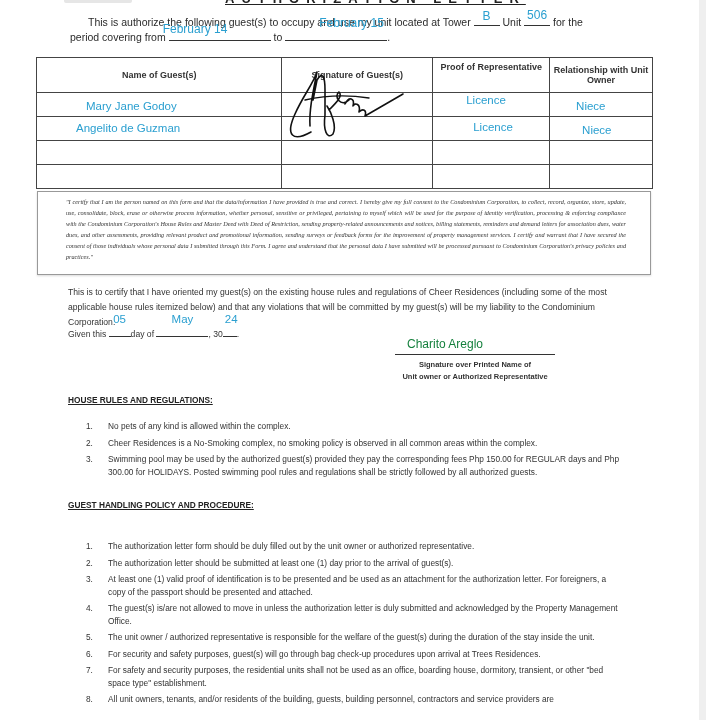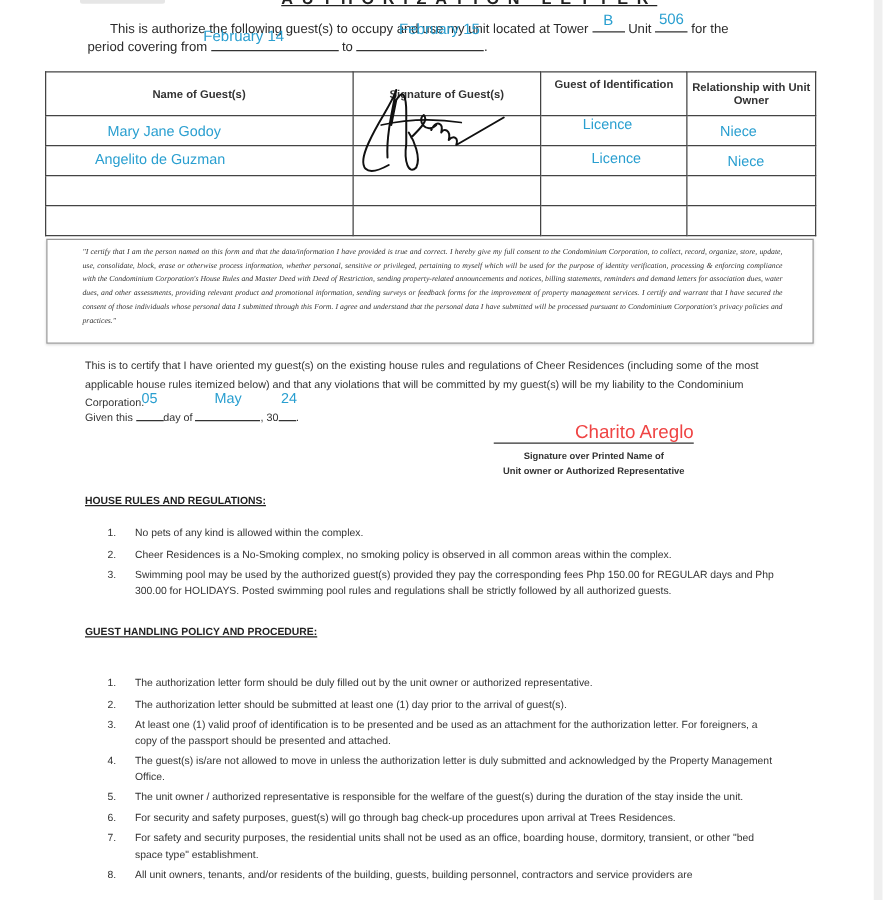--- a/index.html
+++ b/index.html
@@ -40,21 +40,21 @@
     font-family:"Liberation Serif", serif; font-style:italic; font-size:6.2px; line-height:11px; color:#333;
     text-align:justify;
   }
 
   .certify { position:absolute; left:68px; top:285px; width:560px; font-size:8.6px; line-height:15px; color:#333; }
   .given { position:absolute; left:68px; top:326px; font-size:8.6px; color:#333; white-space:nowrap; }
   .given .blank { height:10px; }
   .given .hand { top:-13px; font-size:11.5px; }
 
   .owner-block { position:absolute; left:395px; top:337px; width:160px; text-align:center; }
-  .owner-name { font-size:15px; color:#ef4444; text-align:right; padding-left:12px; height:17px; }
+  .owner-name { font-size:12px; color:#15803d; text-align:left; padding-left:12px; height:17px; }
   .owner-line { border-top:1px solid #333; margin:0; }
   .owner-cap { font-size:7.5px; font-weight:bold; color:#333; line-height:12px; margin-top:4px; }
 
   .section-h { position:absolute; left:68px; font-size:8.3px; font-weight:bold; text-decoration:underline; color:#222; }
   ol.rules { position:absolute; left:86px; margin:0; padding:0; list-style:none; width:538px; font-size:8.3px; color:#333; }
   ol.rules li { position:relative; padding-left:22px; line-height:12.5px; margin-bottom:4px; }
   ol.rules li .num { position:absolute; left:0; top:0; }
 </style>
 </head>
 <body>
@@ -83,21 +83,21 @@
     <colgroup>
       <col style="width:246px">
         <col style="width:151px">
         <col style="width:117px">
         <col style="width:103px">
     </colgroup>
     <tbody>
         <tr>
       <th>Name of Guest(s)</th>
       <th>Signature of Guest(s)</th>
-      <th style="vertical-align:top; padding-top:4px;">Guest of Identification</th>
+      <th style="vertical-align:top; padding-top:4px;">Proof of Representative</th>
       <th>Relationship with Unit Owner</th>
     </tr>
     <tr>
       <td>
             <span class="cell-hand" style="left:49px; top:7px;">Mary Jane Godoy</span>
           </td>
       <td></td>
       <td>
             <span class="cell-hand" style="left:33px; top:1px;">Licence</span>
           </td>

